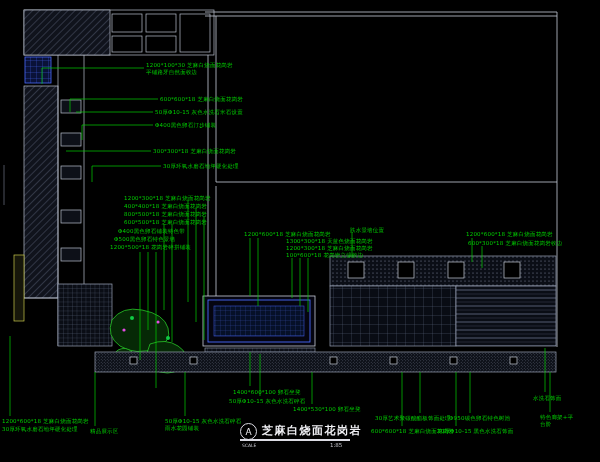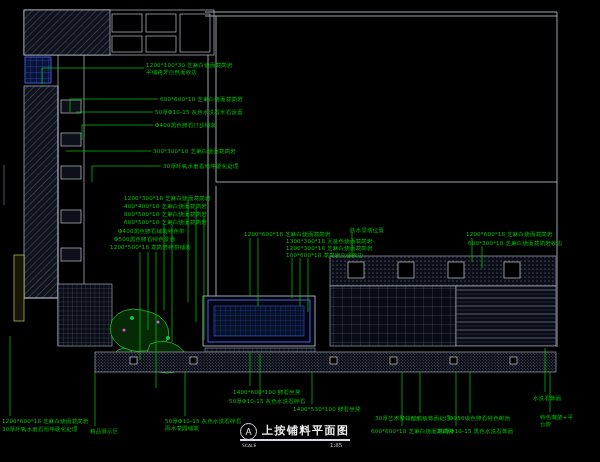--- a/index.html
+++ b/index.html
@@ -204,19 +204,19 @@
   <div class="lbl" style="left:449px;top:415px">Φ950碳色卵石特色树池</div>
   <div class="lbl" style="left:437px;top:428px">30厚Φ10-15 黑色水洗石饰面</div>
   <div class="lbl" style="left:533px;top:395px">水洗石饰面</div>
   <div class="lbl" style="left:540px;top:414px">特色廊架+平
 台阶</div>
 
   <div class="titleblock">
     <div class="marker">
       <span>A</span>
     </div>
-    <div class="tname">上按铺料平面图</div>
+    <div class="tname">芝麻白烧面花岗岩</div>
     <div class="tline"></div>
     <div class="tscale-word">SCALE</div>
     <div class="tscale-val">1:85</div>
   </div>
 
 </div>
 
 </body></html>

